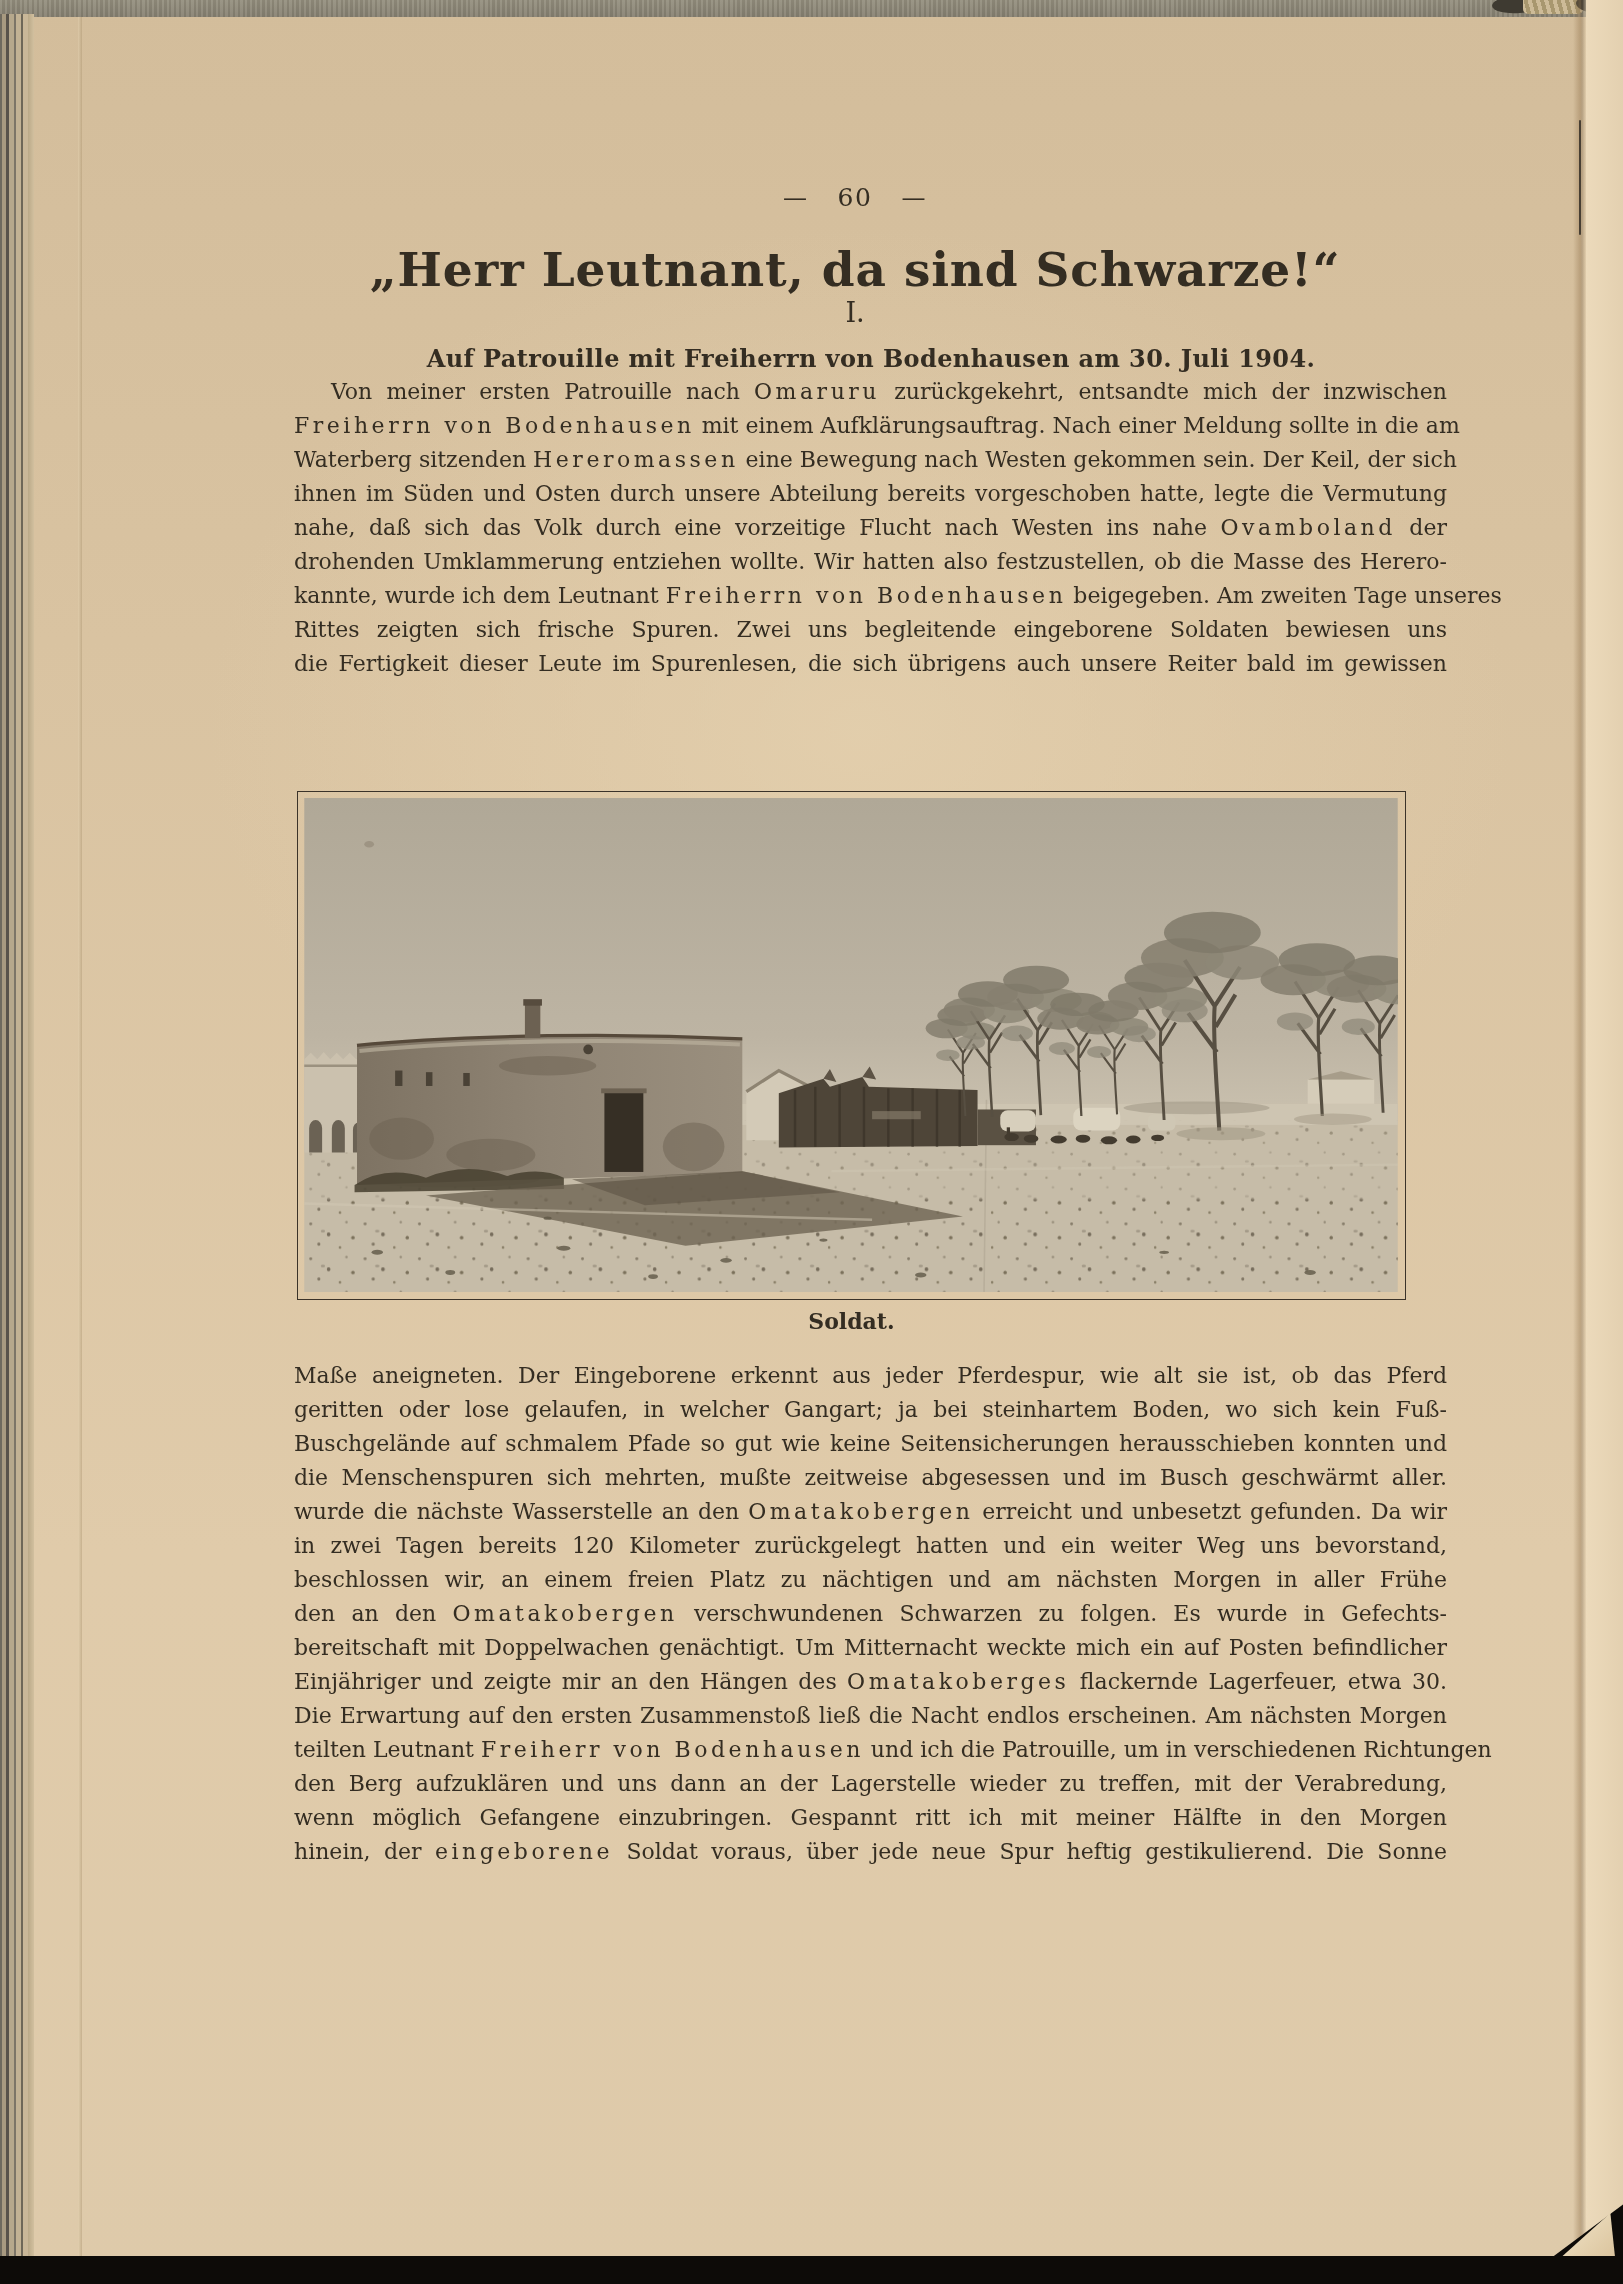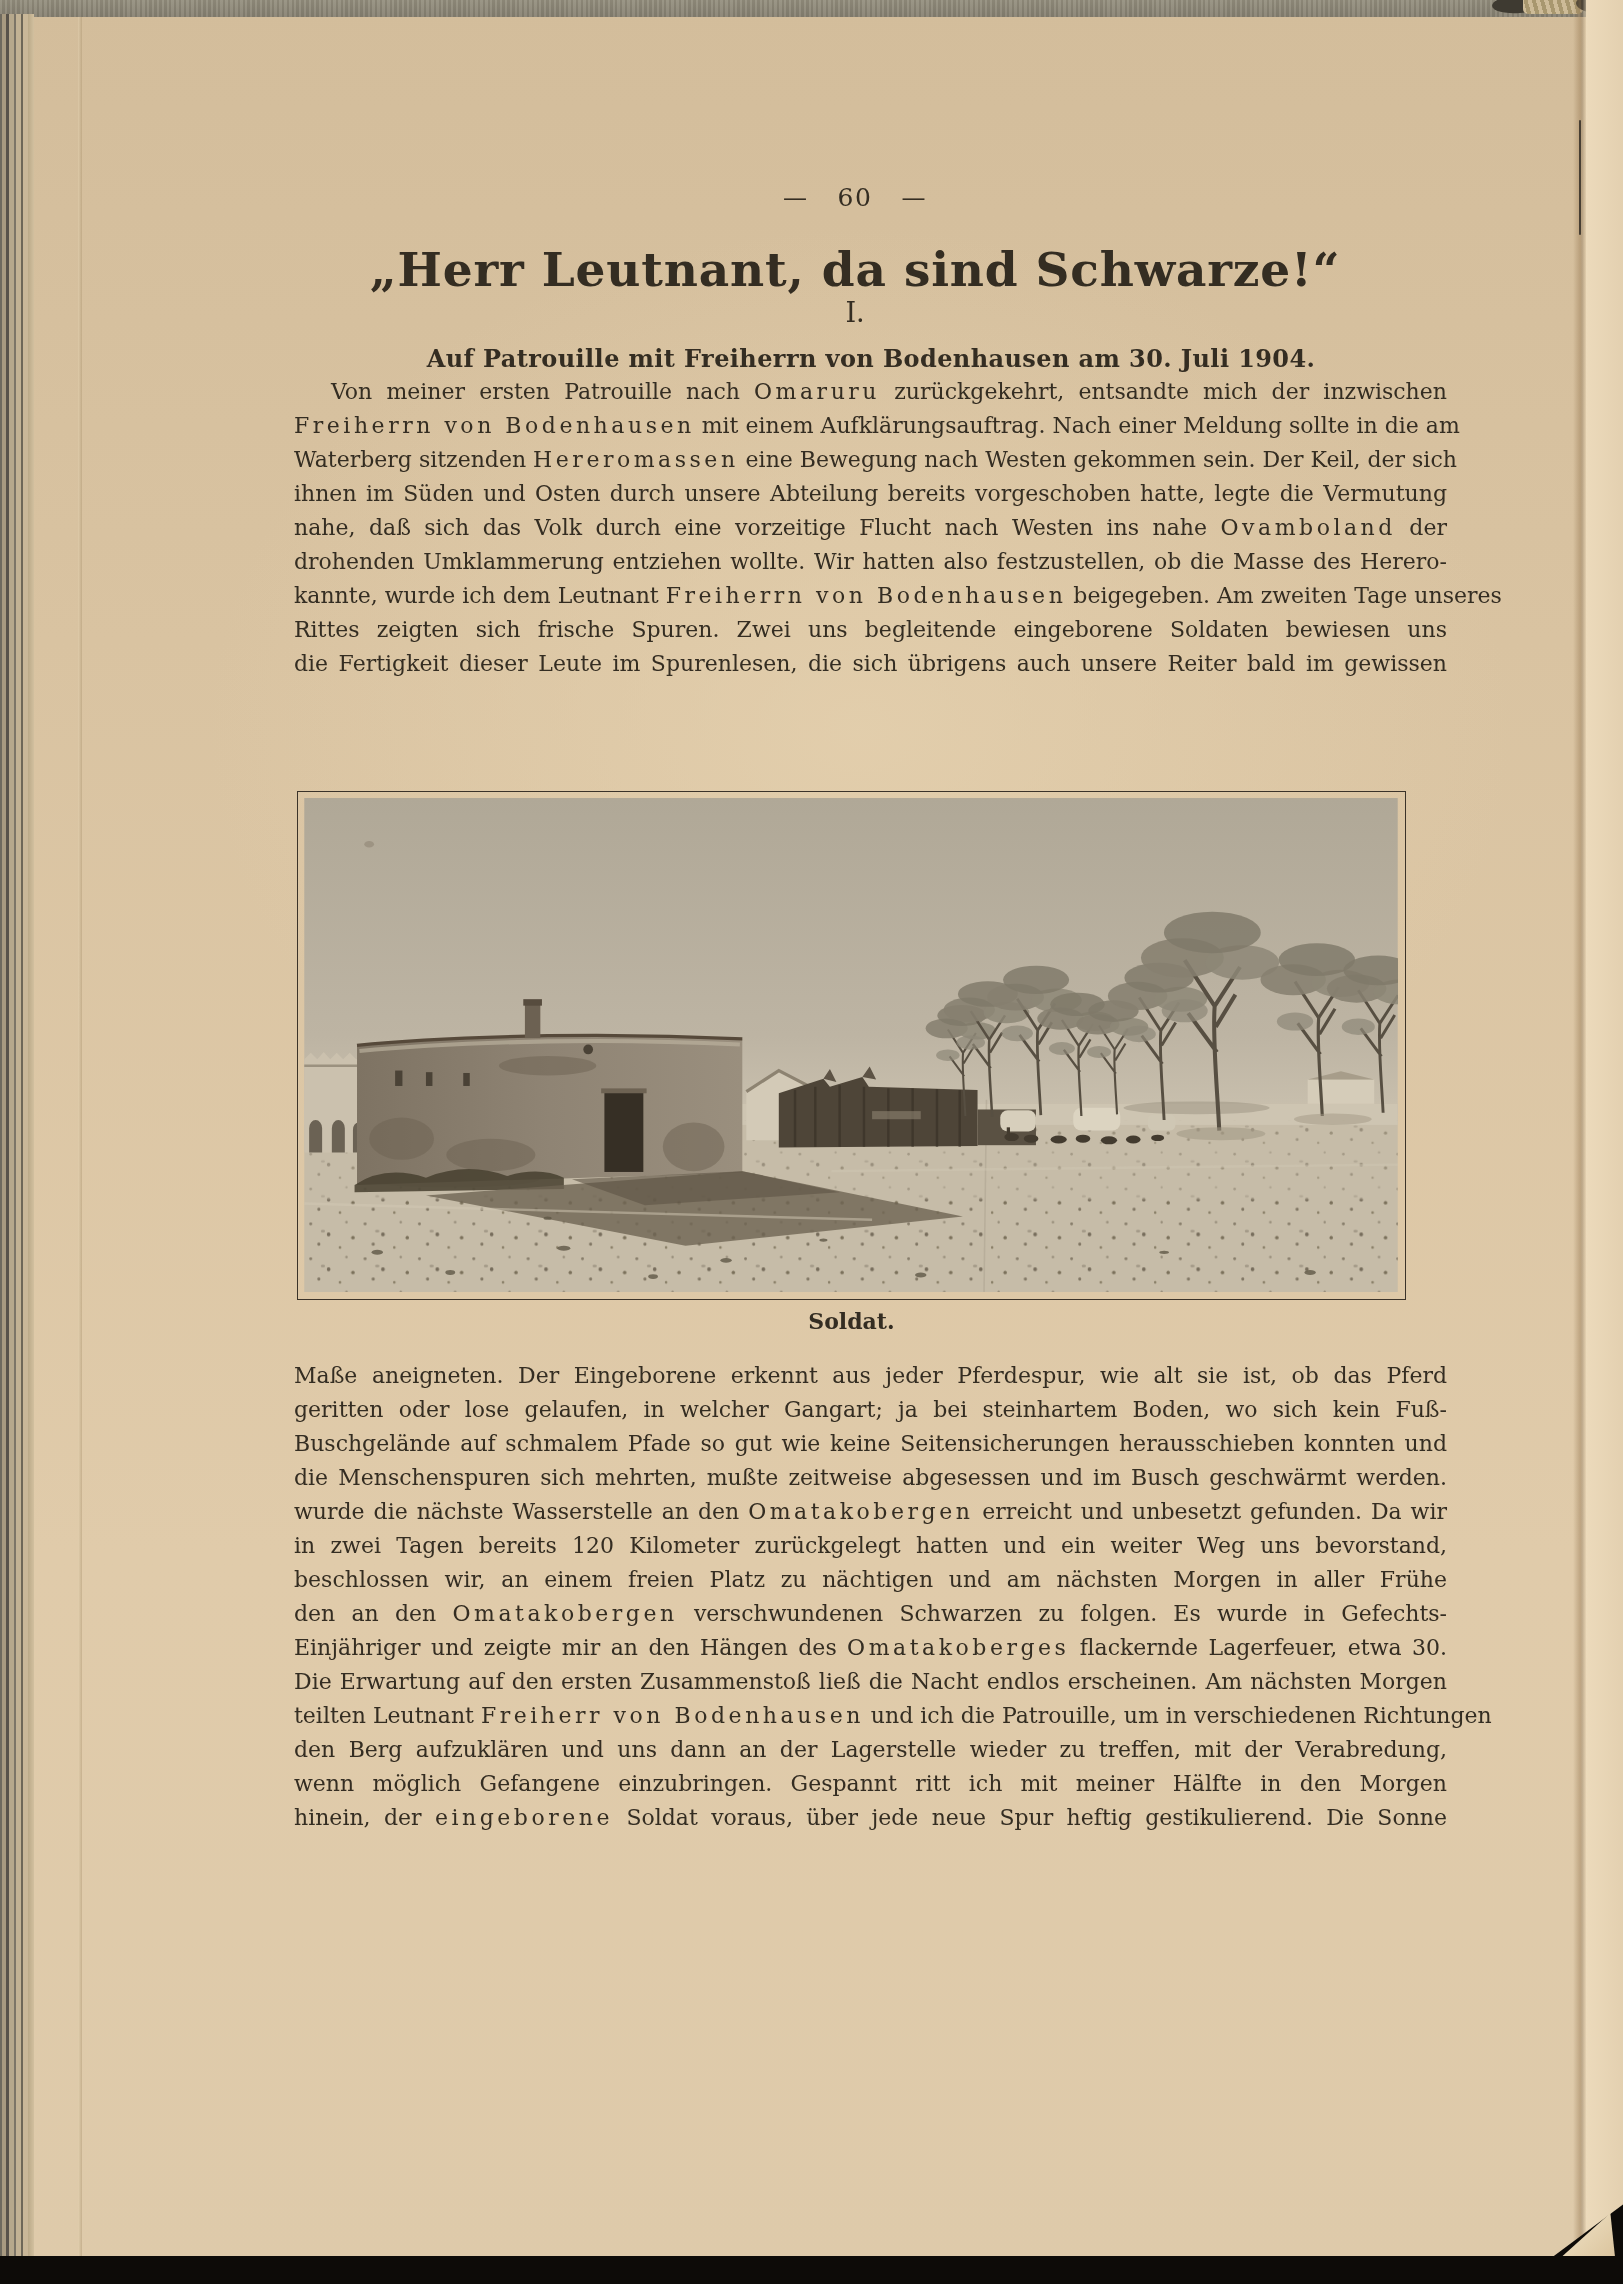--- a/index.html
+++ b/index.html
@@ -227,25 +227,26 @@
       <line x1="0" y1="500" x2="700" y2="520" stroke="#d2c9b5" stroke-width="3" opacity=".5"></line>
       <line x1="650" y1="460" x2="1348" y2="452" stroke="#d2c9b5" stroke-width="3" opacity=".4"></line>
     </svg>
   </figure>
   <figcaption class="caption">Soldat.</figcaption>
 
   <div class="para para2">
       <div class="line"><span>Maße aneigneten. Der Eingeborene erkennt aus jeder Pferdespur, wie alt sie ist, ob das Pferd</span></div>
       <div class="line"><span>geritten oder lose gelaufen, in welcher Gangart; ja bei steinhartem Boden, wo sich kein Fuß-</span></div>
       <div class="line"><span>Buschgelände auf schmalem Pfade so gut wie keine Seitensicherungen herausschieben konnten und</span></div>
-      <div class="line"><span>die Menschenspuren sich mehrten, mußte zeitweise abgesessen und im Busch geschwärmt werden.</span></div>
+      <div class="line"><span>die Menschenspuren sich mehrten, mußte zeitweise abgesessen und im Busch geschwärmt aller.</span></div>
       <div class="line"><span>wurde die nächste Wasserstelle an den </span><span class="sp">Omatakobergen</span><span> erreicht und unbesetzt gefunden. Da wir</span></div>
       <div class="line"><span>in zwei Tagen bereits 120 Kilometer zurückgelegt hatten und ein weiter Weg uns bevorstand,</span></div>
       <div class="line"><span>beschlossen wir, an einem freien Platz zu nächtigen und am nächsten Morgen in aller Frühe</span></div>
       <div class="line"><span>den an den </span><span class="sp">Omatakobergen</span><span> verschwundenen Schwarzen zu folgen. Es wurde in Gefechts-</span></div>
+      <div class="line"><span>bereitschaft mit Doppelwachen genächtigt. Um Mitternacht weckte mich ein auf Posten befindlicher</span></div>
       <div class="line"><span>Einjähriger und zeigte mir an den Hängen des </span><span class="sp">Omatakoberges</span><span> flackernde Lagerfeuer, etwa 30.</span></div>
       <div class="line"><span>Die Erwartung auf den ersten Zusammenstoß ließ die Nacht endlos erscheinen. Am nächsten Morgen</span></div>
       <div class="line"><span>teilten Leutnant </span><span class="sp">Freiherr von Bodenhausen</span><span> und ich die Patrouille, um in verschiedenen Richtungen</span></div>
       <div class="line"><span>den Berg aufzuklären und uns dann an der Lagerstelle wieder zu treffen, mit der Verabredung,</span></div>
       <div class="line"><span>wenn möglich Gefangene einzubringen. Gespannt ritt ich mit meiner Hälfte in den Morgen</span></div>
       <div class="line"><span>hinein, der </span><span class="sp">eingeborene</span><span> Soldat voraus, über jede neue Spur heftig gestikulierend. Die Sonne</span></div>
     </div>
 
 </div>
 

